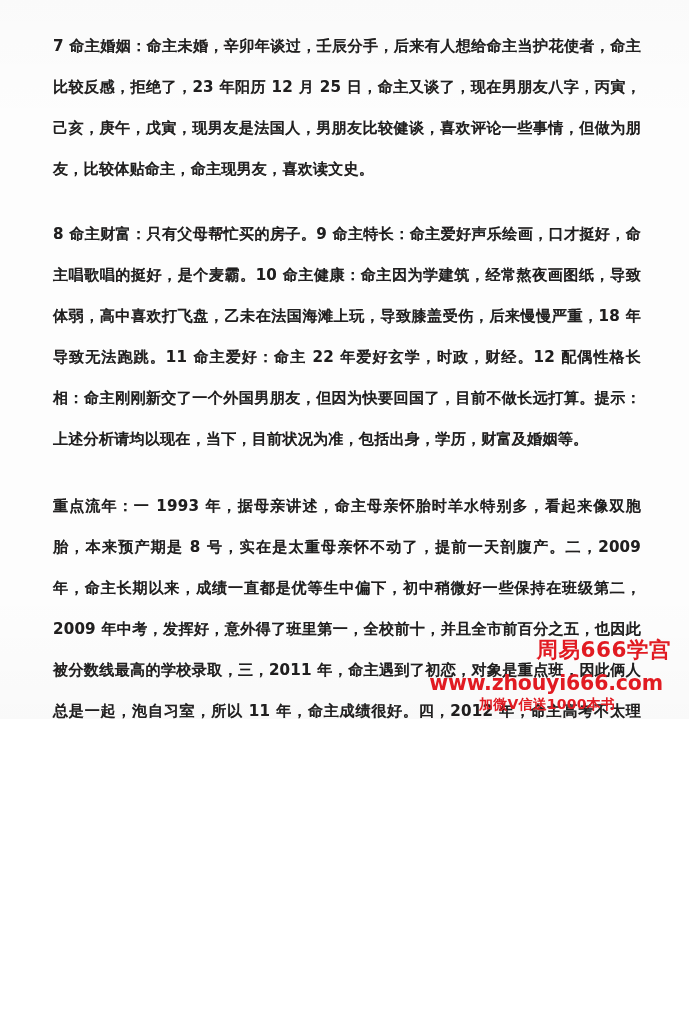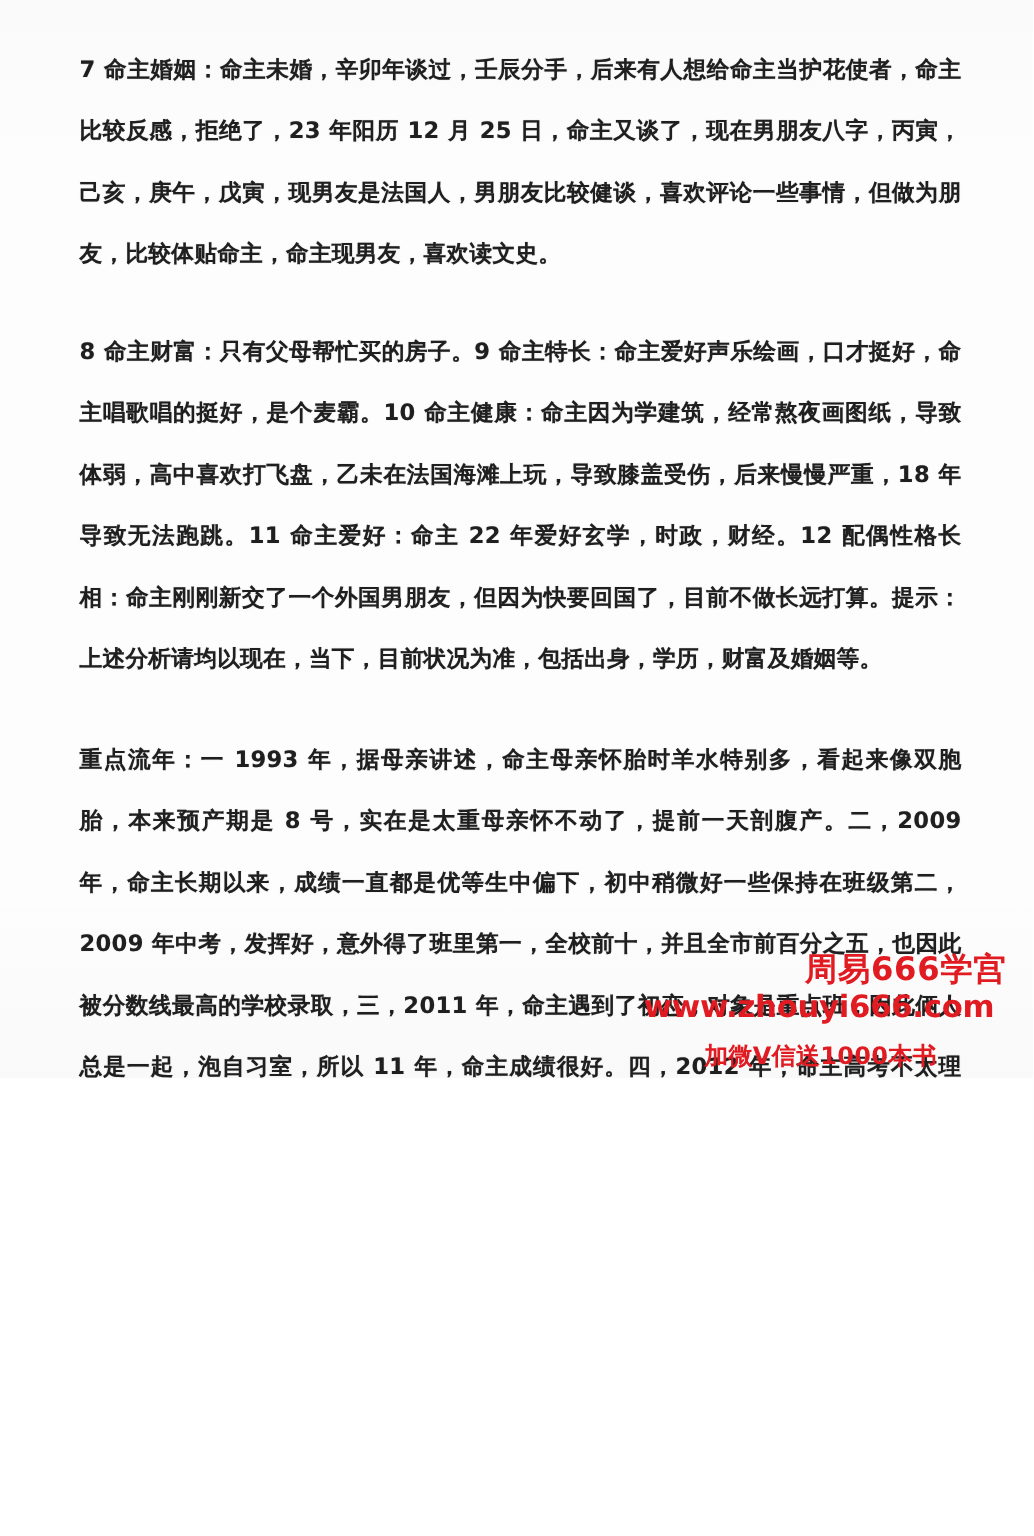--- a/index.html
+++ b/index.html
@@ -86,35 +86,35 @@
   .wm-brand {
     font-size: 21.5px;
     margin-right: 6px;
     text-align: right;
     padding-right: 4px;
     letter-spacing: 0.5px;
   }
 
   .wm-url {
     font-size: 20.5px;
-    margin-top: 1px;
+    margin-top: 10px;
     letter-spacing: -0.2px;
     padding-right: 2px;
     text-align: center;
   }
 
   .wm-wechat {
     font-size: 19.5px;
     margin-top: 3px;
     letter-spacing: 0.2px;
   }
 
   .wm-promo {
-    font-size: 16px;
-    margin-top: 12px;
+    font-size: 14px;
+    margin-top: 2px;
     letter-spacing: 0.2px;
   }
 </style>
 </head>
 <body>
 
 <div class="page">
 
   <div class="body-text">
 

